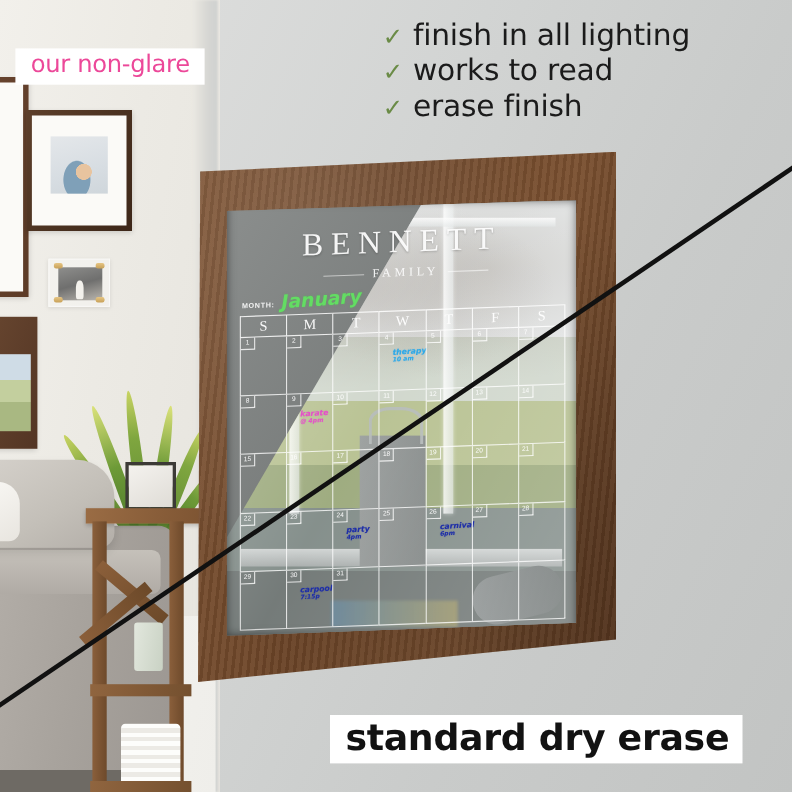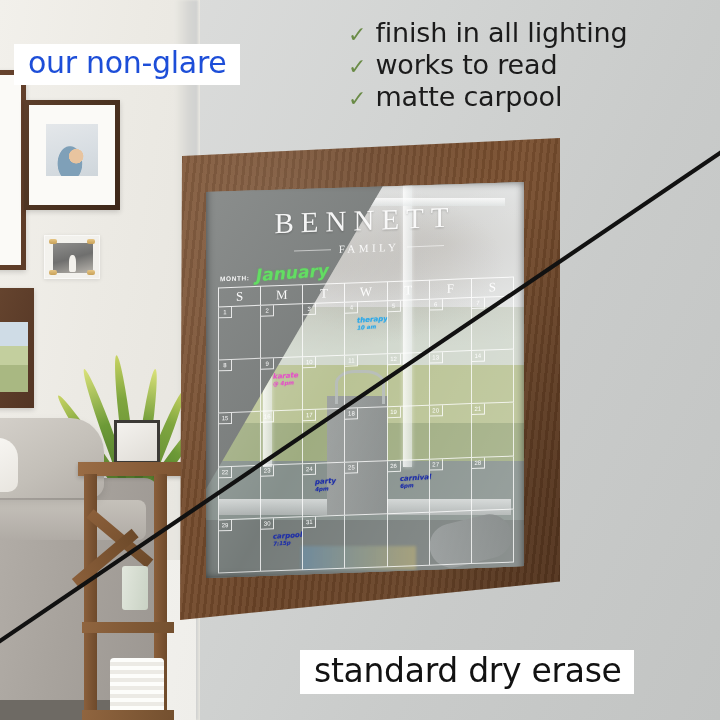--- a/index.html
+++ b/index.html
@@ -331,26 +331,26 @@
 
   
   .label-box{
     position:absolute; background:#ffffff; z-index:25;
     display:flex; align-items:center;
   }
   #label-nonglare{
     left:14px; top:44px; padding:4px 14px 7px 14px;
   }
   #label-nonglare span{
-    font-size:30px; color:#1d4ed8; letter-spacing:-.3px; line-height:1;
+    font-size:22px; color:#ec4899; letter-spacing:-.3px; line-height:1;
     font-family:"DejaVu Sans", sans-serif;
     text-align:right;
   }
   #label-standard{
-    left:300px; top:650px; padding:4px 12px 7px 14px;
+    left:300px; top:650px; padding:4px 12px 7px 14px;font-weight:bold;
   }
   #label-standard span{
     font-size:33px; color:#121212; letter-spacing:-.3px; line-height:1;
     font-family:"DejaVu Sans", sans-serif;
   }
   .bullets{
     position:absolute; left:348px; top:18px; z-index:25;
   }
   .bullet{
     display:flex; align-items:baseline; gap:9px; margin-bottom:1px;
@@ -610,21 +610,21 @@
       <div class="bullet">
         <span class="check">✓</span>
         <span class="bullet-text">finish in all lighting</span>
       </div>
       <div class="bullet">
         <span class="check">✓</span>
         <span class="bullet-text">works to read</span>
       </div>
       <div class="bullet">
         <span class="check">✓</span>
-        <span class="bullet-text">matte carpool</span>
+        <span class="bullet-text">erase finish</span>
       </div>
     </div>
 
   <div class="label-box" id="label-standard">
     <span>standard dry erase</span>
   </div>
 
 </div>
 
 </body></html>

